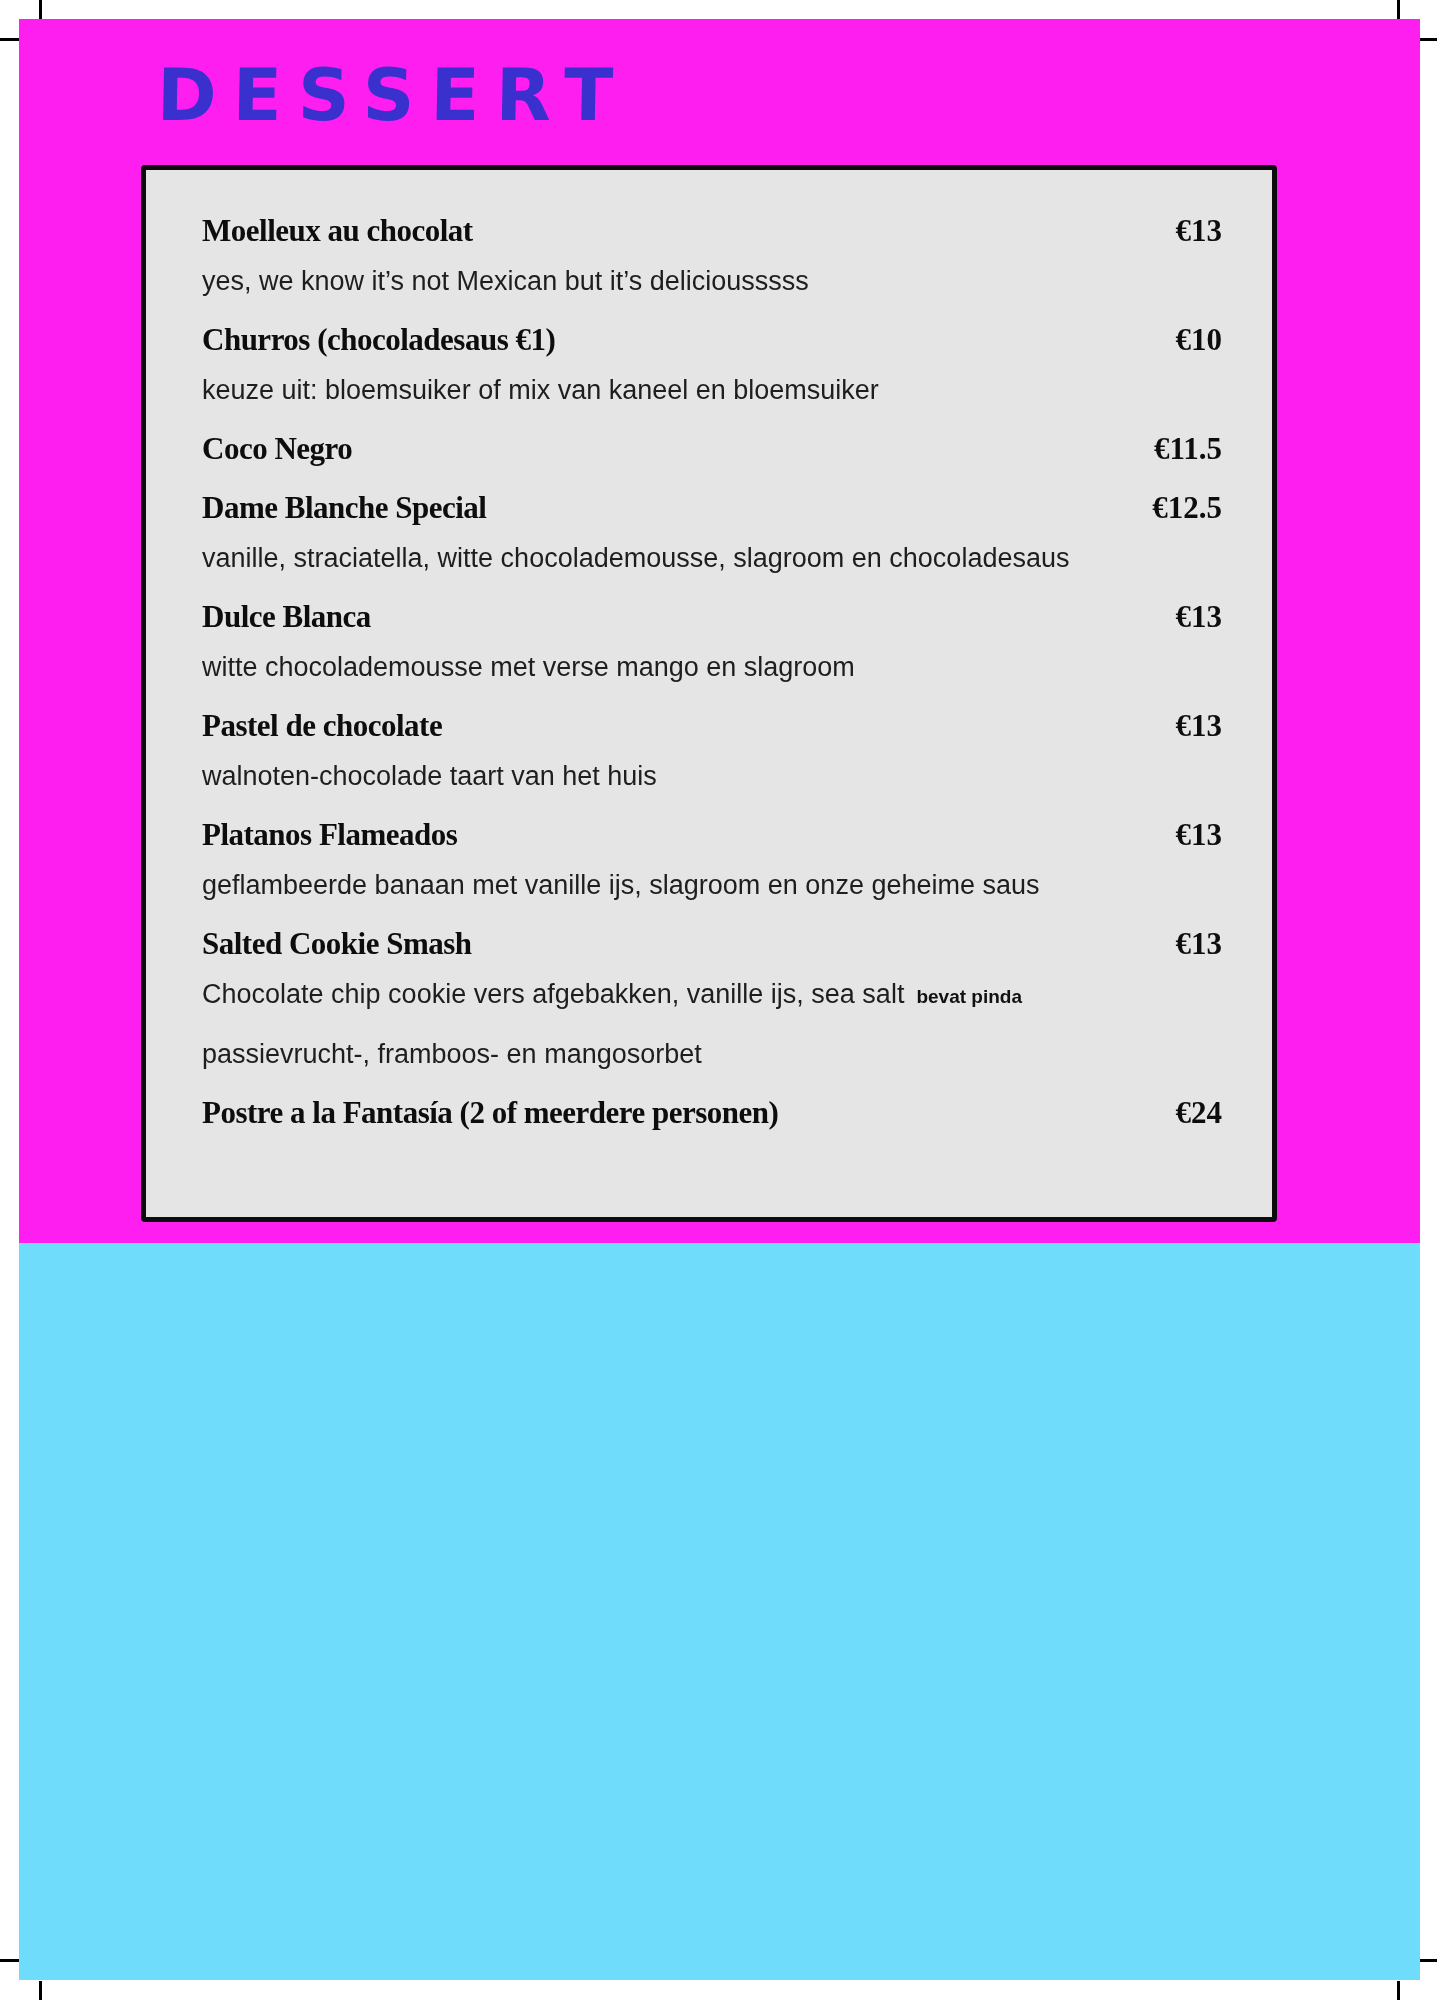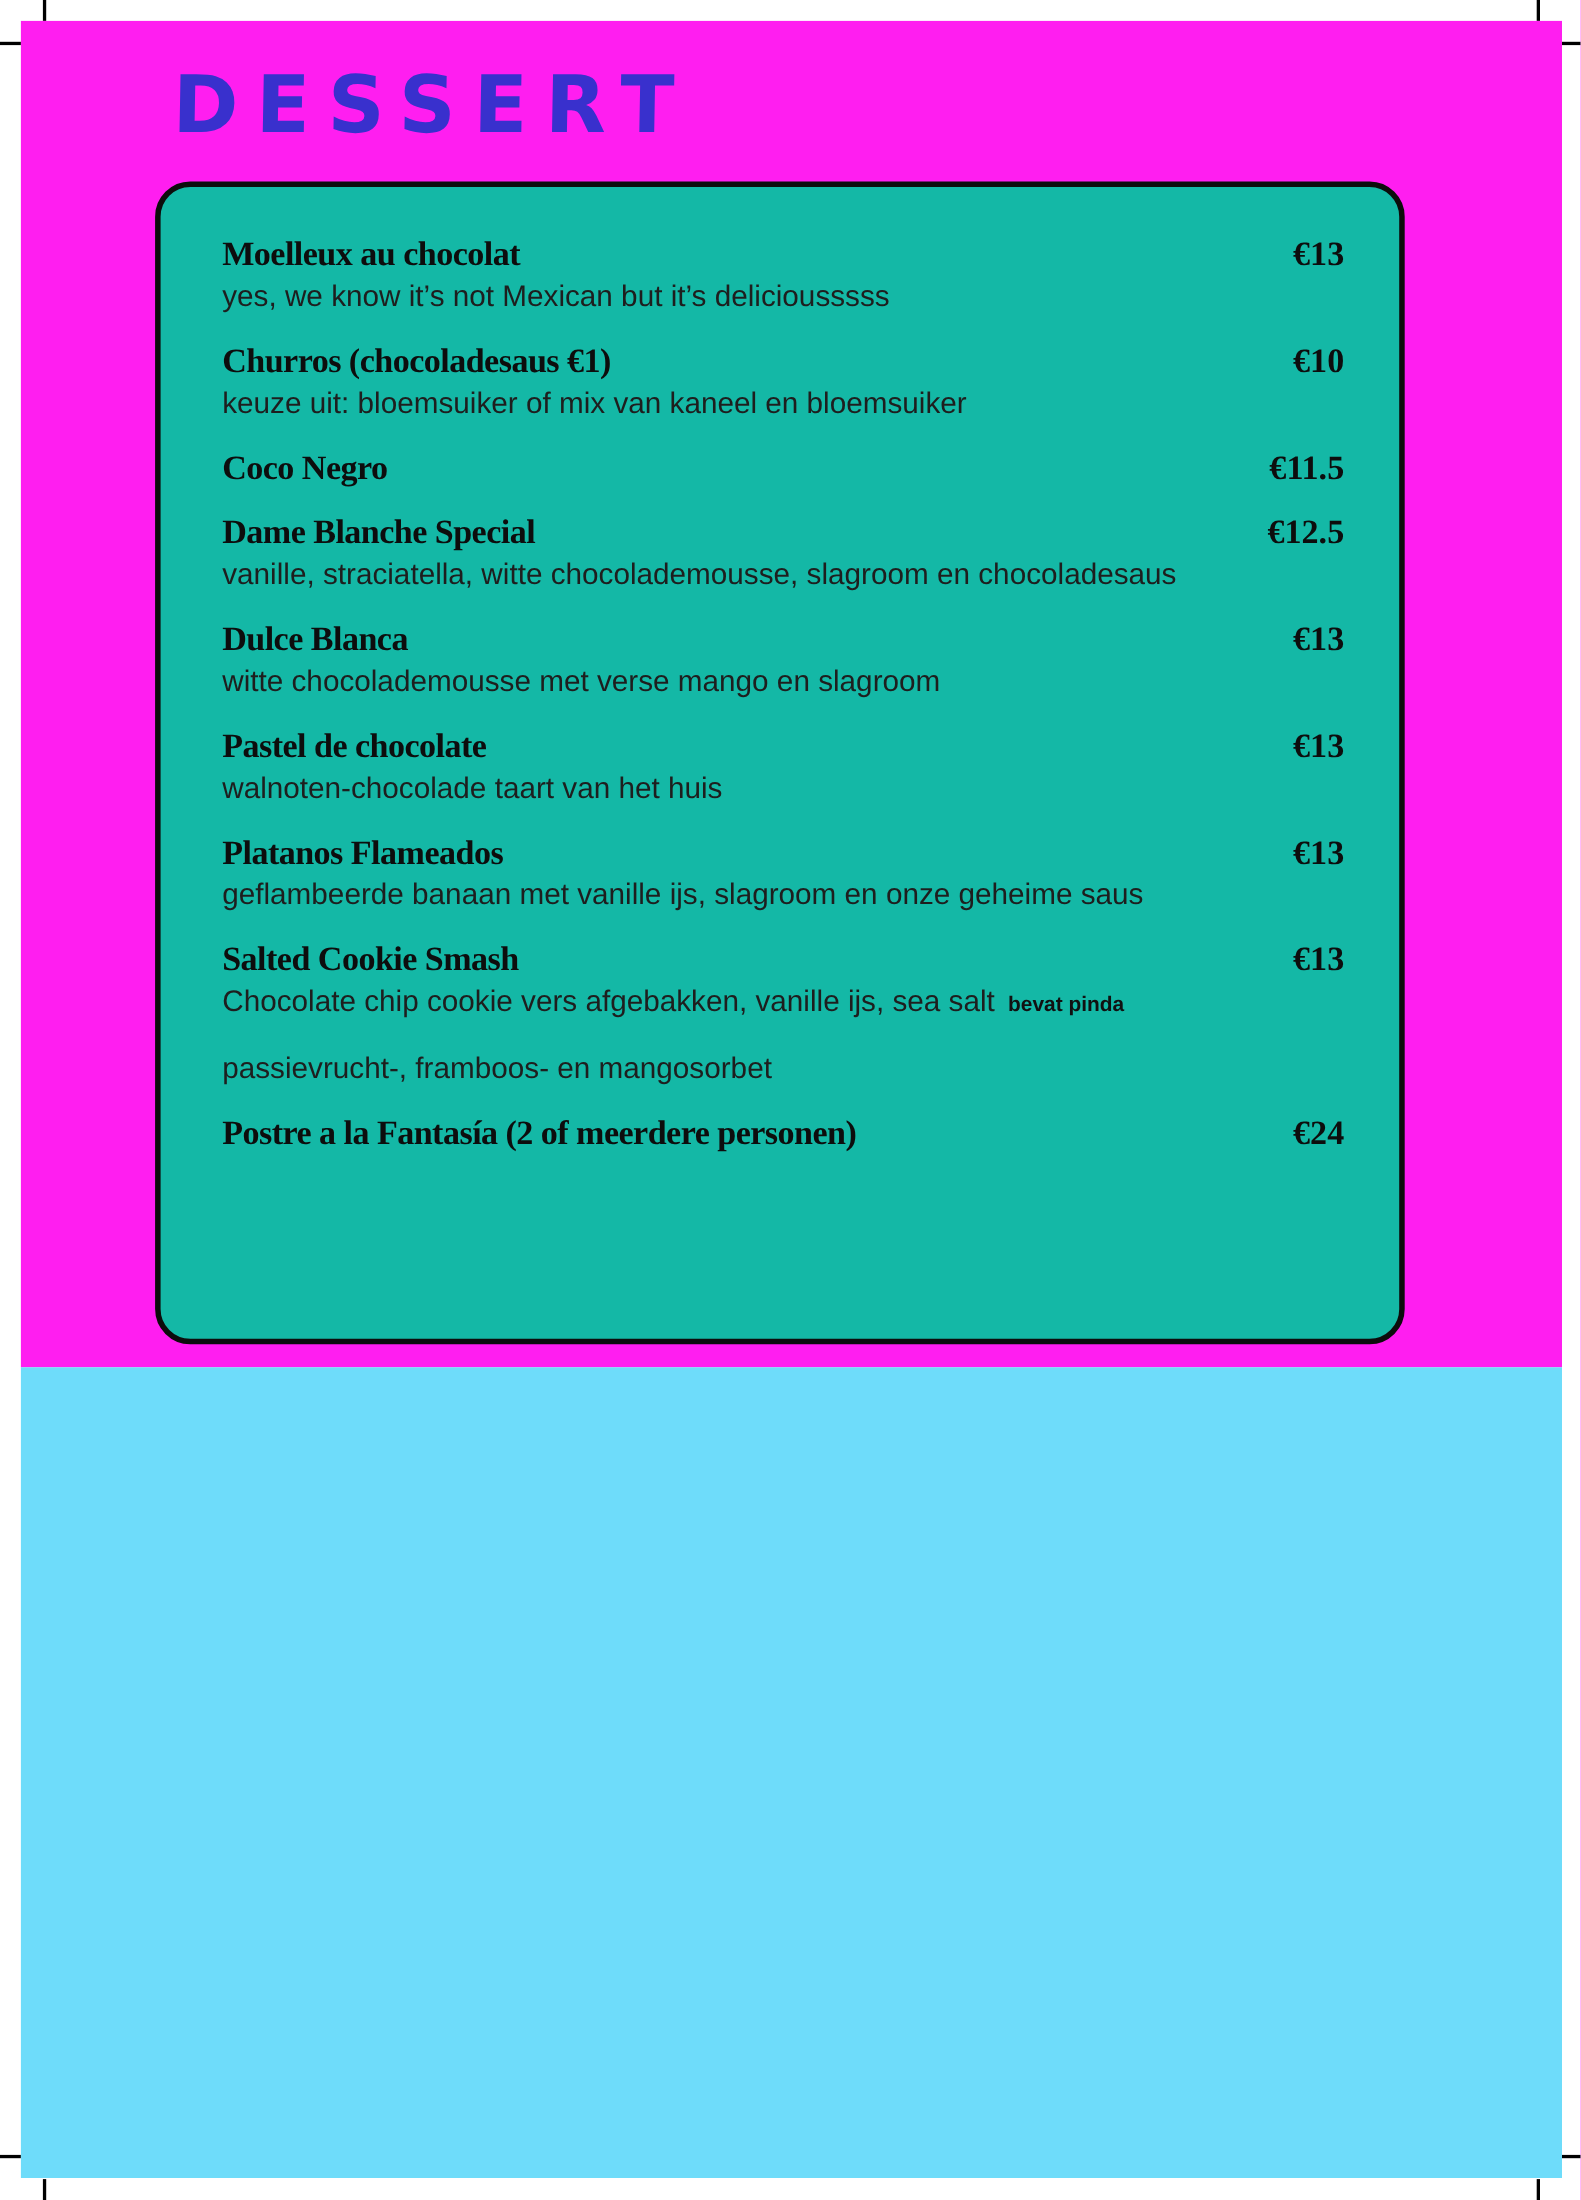--- a/index.html
+++ b/index.html
@@ -16,39 +16,39 @@
   .section-cyan{position:absolute;left:0;top:1224px;width:1401px;height:737px;background:#6edcfa;}
 
   .page-title{
     position:absolute;left:138px;top:40px;margin:0;
     font-family:"DejaVu Sans",sans-serif;font-weight:800;
     font-size:72px;line-height:1;letter-spacing:16px;color:#3930cd;
     transform:skewX(-1deg);
   }
 
   .menu-card{
-    position:absolute;box-sizing:border-box;background:#14b8a6;
-    border:5px solid #0c0c0c;border-radius:32px;
+    position:absolute;box-sizing:border-box;background:#e5e5e5;
+    border:5px solid #0c0c0c;border-radius:4px;
   }
   #dessert-card{left:122px;top:146px;width:1136px;height:1057px;padding:42px 50px 0 56px;}
 
   .item{margin-bottom:21px;}
   .item-head{display:flex;justify-content:space-between;align-items:baseline;}
   .name-wrap{display:flex;align-items:baseline;}
   .item-name{
     font-family:"Liberation Serif",serif;font-weight:700;font-size:31px;
     line-height:38px;color:#0d0d0d;letter-spacing:-0.5px;
   }
   .item-price{
     font-family:"Liberation Serif",serif;font-weight:700;font-size:31px;
     line-height:38px;color:#0d0d0d;white-space:nowrap;margin-left:20px;
   }
   .item-desc{
     font-family:"Liberation Sans",sans-serif;font-size:27px;line-height:37px;
-    color:#1e1e1e;margin-top:1px;max-width:1000px;
+    color:#1e1e1e;margin-top:13px;max-width:1000px;
   }
   .allergy{
     font-family:"Liberation Sans",sans-serif;font-size:19px;font-weight:700;
     color:#111;margin-left:12px;
   }
 </style>
 </head>
 <body>
 
 <div class="crop-v" style="left:39px;top:0;"></div>

